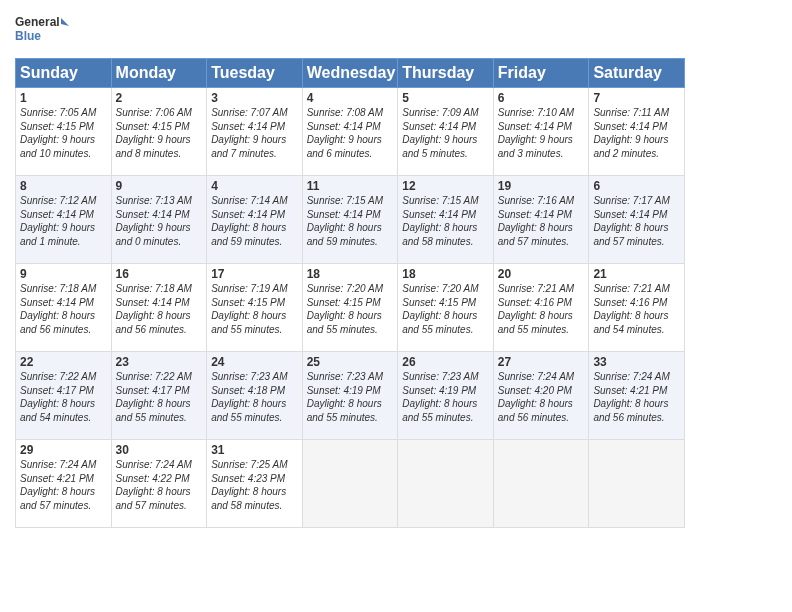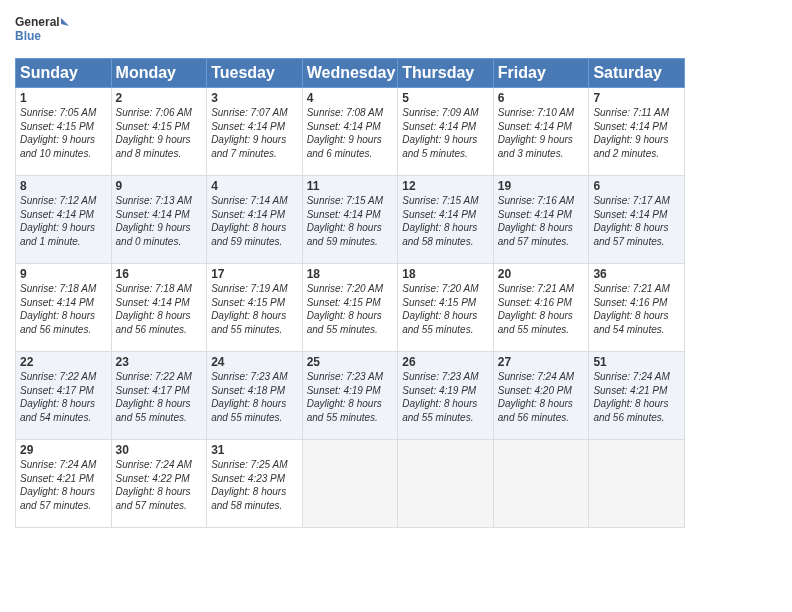--- a/index.html
+++ b/index.html
@@ -192,21 +192,21 @@
           </td>
           <td>
             <span class="day-num">18</span>
             <div class="day-info">Sunrise: 7:20 AM<br>Sunset: 4:15 PM<br>Daylight: 8 hours<br>and 55 minutes.</div>
           </td>
           <td>
             <span class="day-num">20</span>
             <div class="day-info">Sunrise: 7:21 AM<br>Sunset: 4:16 PM<br>Daylight: 8 hours<br>and 55 minutes.</div>
           </td>
           <td>
-            <span class="day-num">36</span>
+            <span class="day-num">21</span>
             <div class="day-info">Sunrise: 7:21 AM<br>Sunset: 4:16 PM<br>Daylight: 8 hours<br>and 54 minutes.</div>
           </td>
         </tr>
         <tr>
           <td>
             <span class="day-num">22</span>
             <div class="day-info">Sunrise: 7:22 AM<br>Sunset: 4:17 PM<br>Daylight: 8 hours<br>and 54 minutes.</div>
           </td>
           <td>
             <span class="day-num">23</span>
@@ -222,21 +222,21 @@
           </td>
           <td>
             <span class="day-num">26</span>
             <div class="day-info">Sunrise: 7:23 AM<br>Sunset: 4:19 PM<br>Daylight: 8 hours<br>and 55 minutes.</div>
           </td>
           <td>
             <span class="day-num">27</span>
             <div class="day-info">Sunrise: 7:24 AM<br>Sunset: 4:20 PM<br>Daylight: 8 hours<br>and 56 minutes.</div>
           </td>
           <td>
-            <span class="day-num">51</span>
+            <span class="day-num">33</span>
             <div class="day-info">Sunrise: 7:24 AM<br>Sunset: 4:21 PM<br>Daylight: 8 hours<br>and 56 minutes.</div>
           </td>
         </tr>
         <tr>
           <td>
             <span class="day-num">29</span>
             <div class="day-info">Sunrise: 7:24 AM<br>Sunset: 4:21 PM<br>Daylight: 8 hours<br>and 57 minutes.</div>
           </td>
           <td>
             <span class="day-num">30</span>

